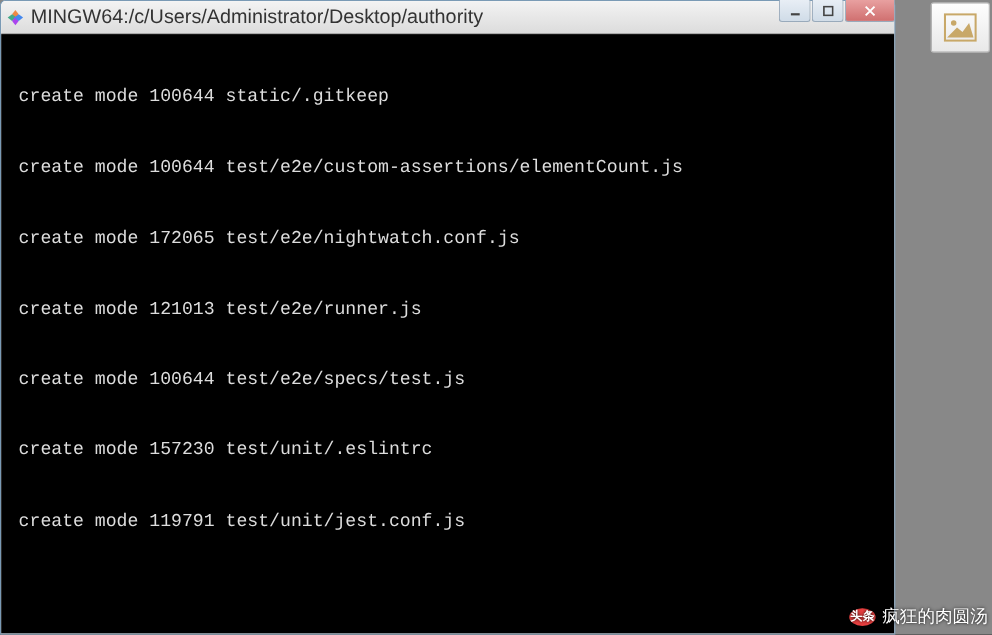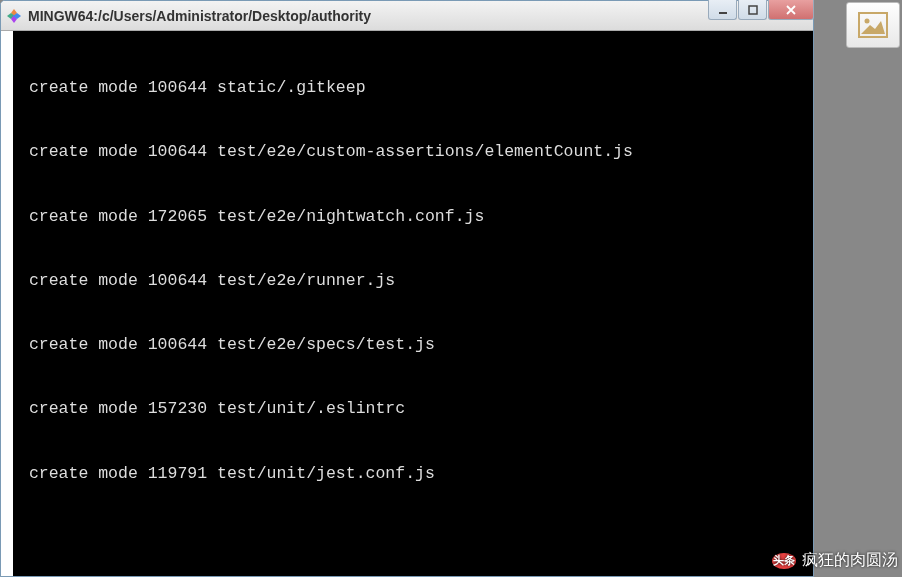--- a/index.html
+++ b/index.html
@@ -32,24 +32,23 @@
     }
     .app-icon {
       width: 16px;
       height: 16px;
       margin-right: 6px;
       position: relative;
     }
     .app-icon svg { width: 16px; height: 16px; }
     .title-text {
       font-family: 'Segoe UI', Tahoma, sans-serif;
-      font-size: 14px;
+      font-size: 18px;
       color: #333;
       flex: 1;
-      font-weight: bold;
     }
     .win-controls {
       position: absolute;
       top: 0;
       right: 88px;
       display: flex;
       gap: 1px;
     }
     .win-btn {
       width: 29px;
@@ -72,21 +71,20 @@
     .terminal {
       background: #000;
       height: calc(100% - 30px);
       padding: 3px 6px;
       font-family: Consolas, 'Courier New', monospace;
       font-size: 16.5px;
       line-height: 1.3;
       overflow: hidden;
       color: #ddd;
       white-space: pre;
-      margin-left: 12px;
     }
     .line { white-space: pre; }
     .image-btn {
       position: absolute;
       top: 2px;
       right: 2px;
       width: 54px;
       height: 46px;
       background: linear-gradient(#fefefe, #e8e8e8);
       border: 1px solid #bbb;
@@ -133,21 +131,21 @@
         <path d="M8 15 L5 11 L8 7 L11 11 Z" fill="#a4e"></path>
         <path d="M15 8 L11 11 L7 8 L11 5 Z" fill="#48e"></path>
       </svg>
     </span>
     <span class="title-text">MINGW64:/c/Users/Administrator/Desktop/authority</span>
   </div>
   <div class="terminal">
     <div class="line"> create mode 100644 static/.gitkeep</div>
     <div class="line"> create mode 100644 test/e2e/custom-assertions/elementCount.js</div>
     <div class="line"> create mode 172065 test/e2e/nightwatch.conf.js</div>
-    <div class="line"> create mode 100644 test/e2e/runner.js</div>
+    <div class="line"> create mode 121013 test/e2e/runner.js</div>
     <div class="line"> create mode 100644 test/e2e/specs/test.js</div>
     <div class="line"> create mode 157230 test/unit/.eslintrc</div>
     <div class="line"> create mode 119791 test/unit/jest.conf.js</div>
     
     
     
     
     
     
     

